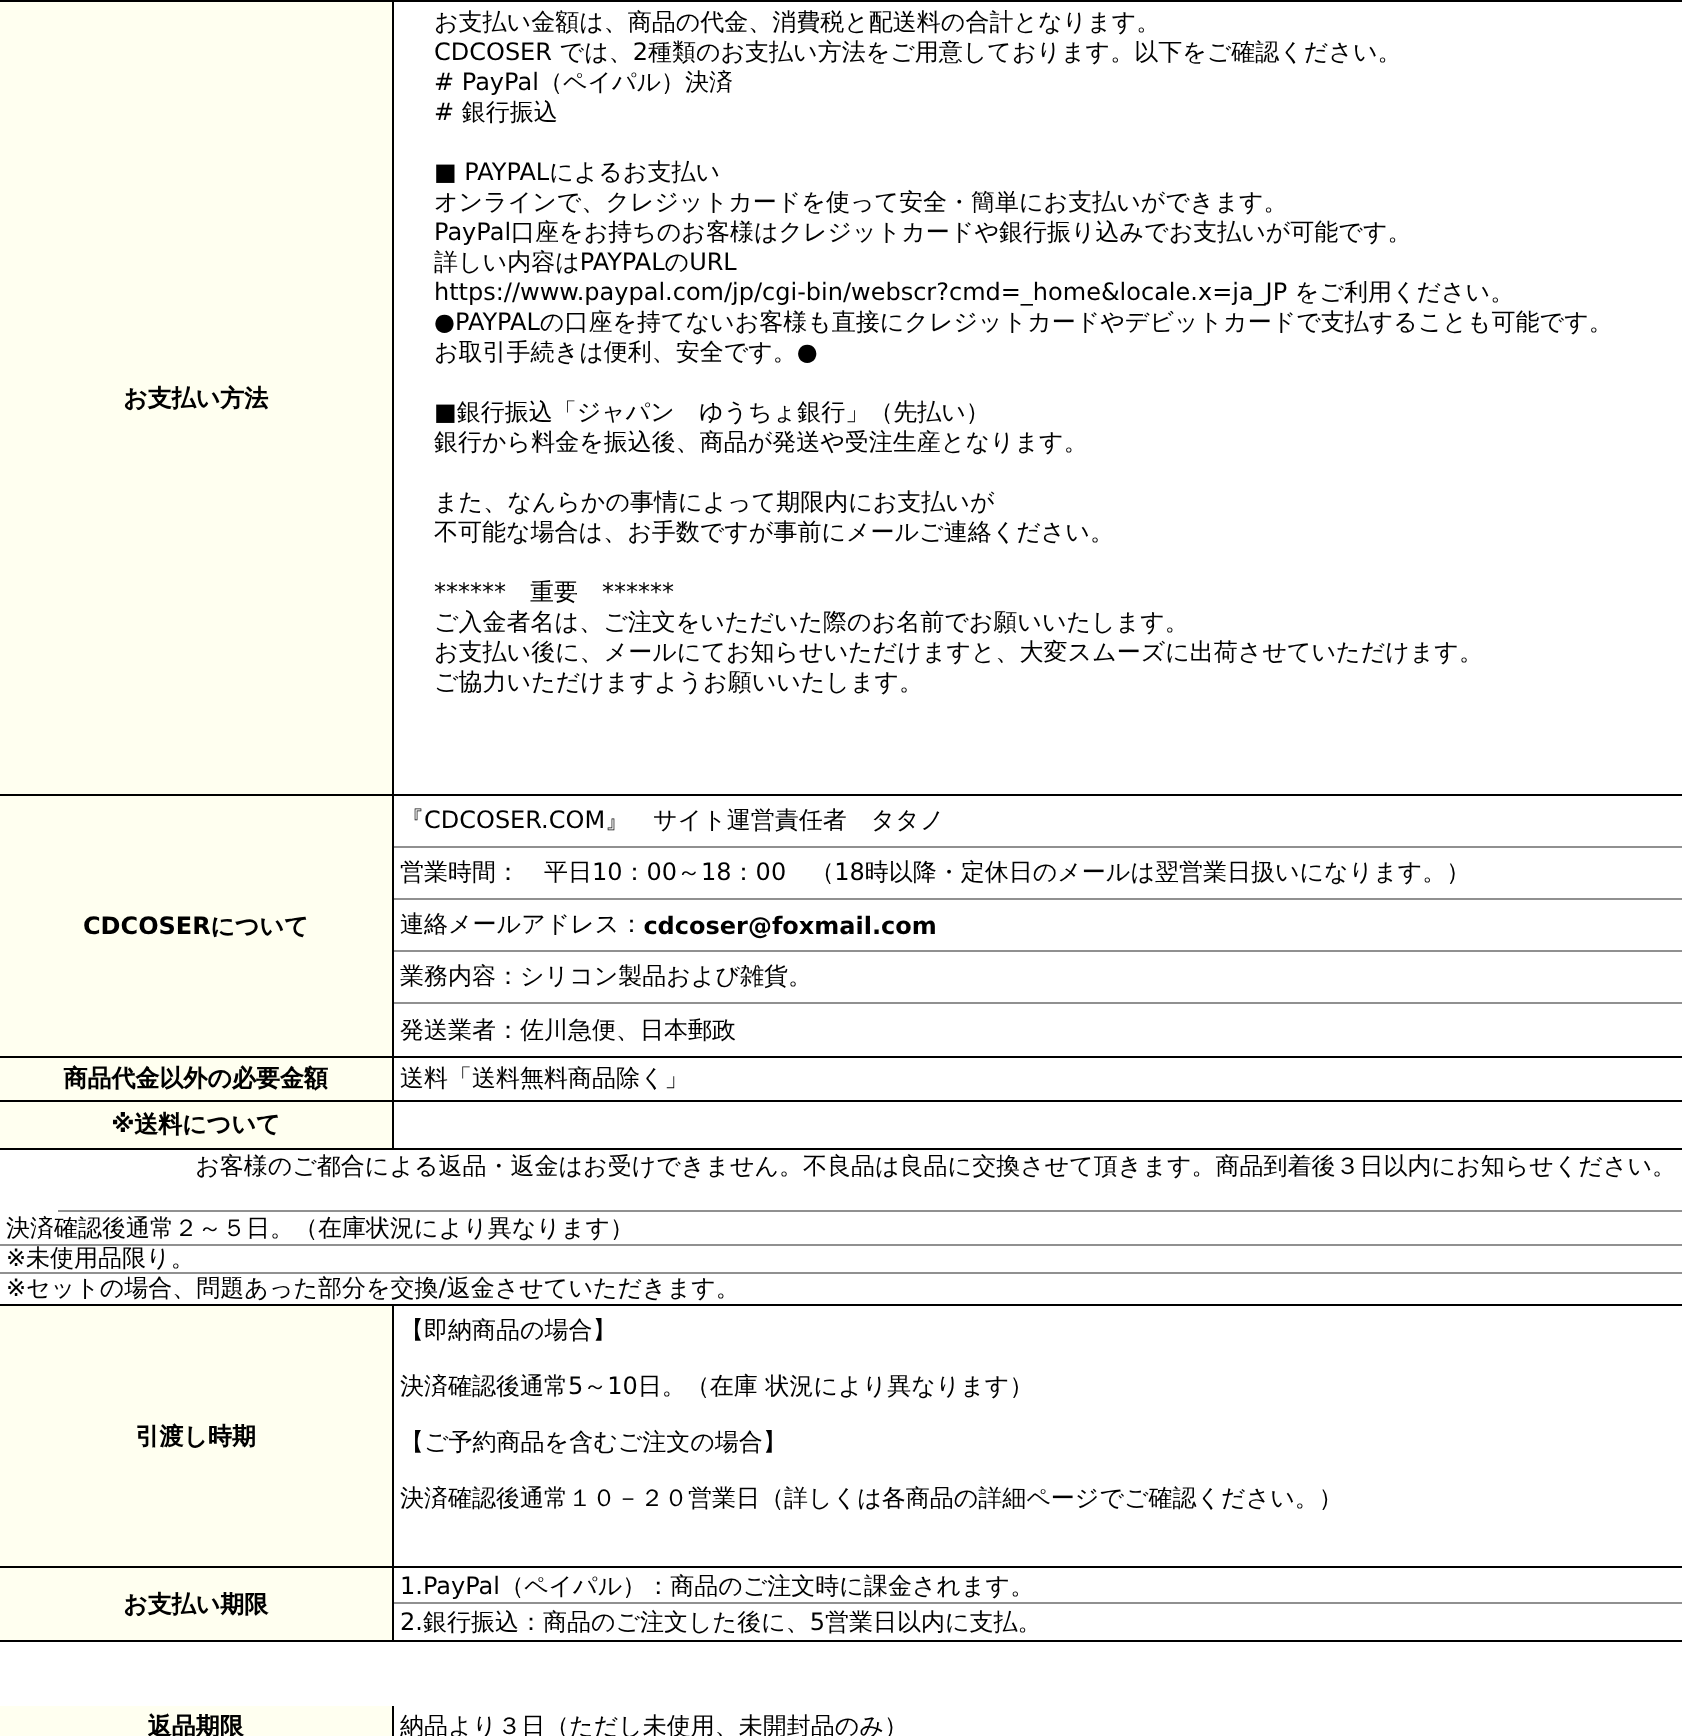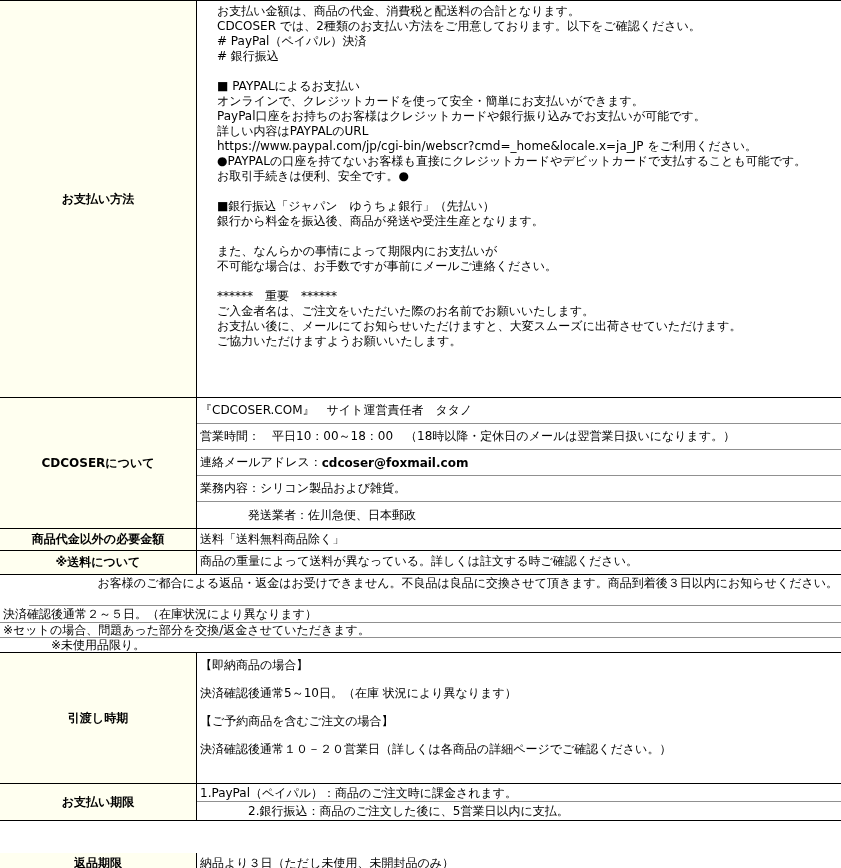--- a/index.html
+++ b/index.html
@@ -23,21 +23,21 @@
   .content-cell { flex:1; min-width:0; display:flex; flex-direction:column; }
   .text { padding:3px 3px 2px 20px; line-height:15px; white-space:pre-wrap; word-break:break-all; }
   .text-sm { line-height:14px; padding:5px 3px 3px 3px; }
   .text-line { padding:3px; line-height:14px; white-space:pre-wrap; }
   .sub {
     display:flex; align-items:center;
     padding:0 3px;
     border-bottom:1px solid var(--sub-border,#909090);
     overflow:hidden; white-space:pre-wrap;text-align:right;
   }
-  .content-cell .sub:last-child { border-bottom:none;margin-left:48px; }
+  .content-cell .sub:last-child { border-bottom:none; }
   .h26 { height:26px; }
   .h18 { height:18px; line-height:14px; }
   .h17 { height:17px; line-height:14px; }
   .h15 { height:15px; line-height:13px; }
   .h14 { height:14px; line-height:13px; }
   .sub.wrap { display:block; min-height:31px; line-height:15px; padding:1px 3px; word-break:break-all;margin-left:29px; }
   .r1 { min-height:397px; }
   .r3 { min-height:22px; }
   .r4 { min-height:24px; }
   .r6 { min-height:131px; }
@@ -94,31 +94,28 @@
 
   <div class="row r3">
     <div class="label-cell">商品代金以外の必要金額</div>
     <div class="content-cell">
       <div class="text-line">送料「送料無料商品除く」</div>
     </div>
   </div>
 
   <div class="row r4">
     <div class="label-cell">※送料について</div>
-    <div class="content-cell">
-      <div class="text-line">商品の重量によって送料が異なっている。詳しくは註文する時ご確認ください。</div>
-    </div>
   </div>
 
   <div class="row r5">
     <div class="content-cell">
       <div class="sub wrap">お客様のご都合による返品・返金はお受けできません。不良品は良品に交換させて頂きます。商品到着後３日以内にお知らせください。</div>
       <div class="sub h17">決済確認後通常２～５日。（在庫状況により異なります）</div>
+      <div class="sub h14">※未使用品限り。</div>
       <div class="sub h15">※セットの場合、問題あった部分を交換/返金させていただきます。</div>
-      <div class="sub h14">※未使用品限り。</div>
     </div>
   </div>
 
   <div class="row r6">
     <div class="label-cell">引渡し時期</div>
     <div class="content-cell">
       <div class="text text-sm">【即納商品の場合】
 
 決済確認後通常5～10日。（在庫 状況により異なります）
 

